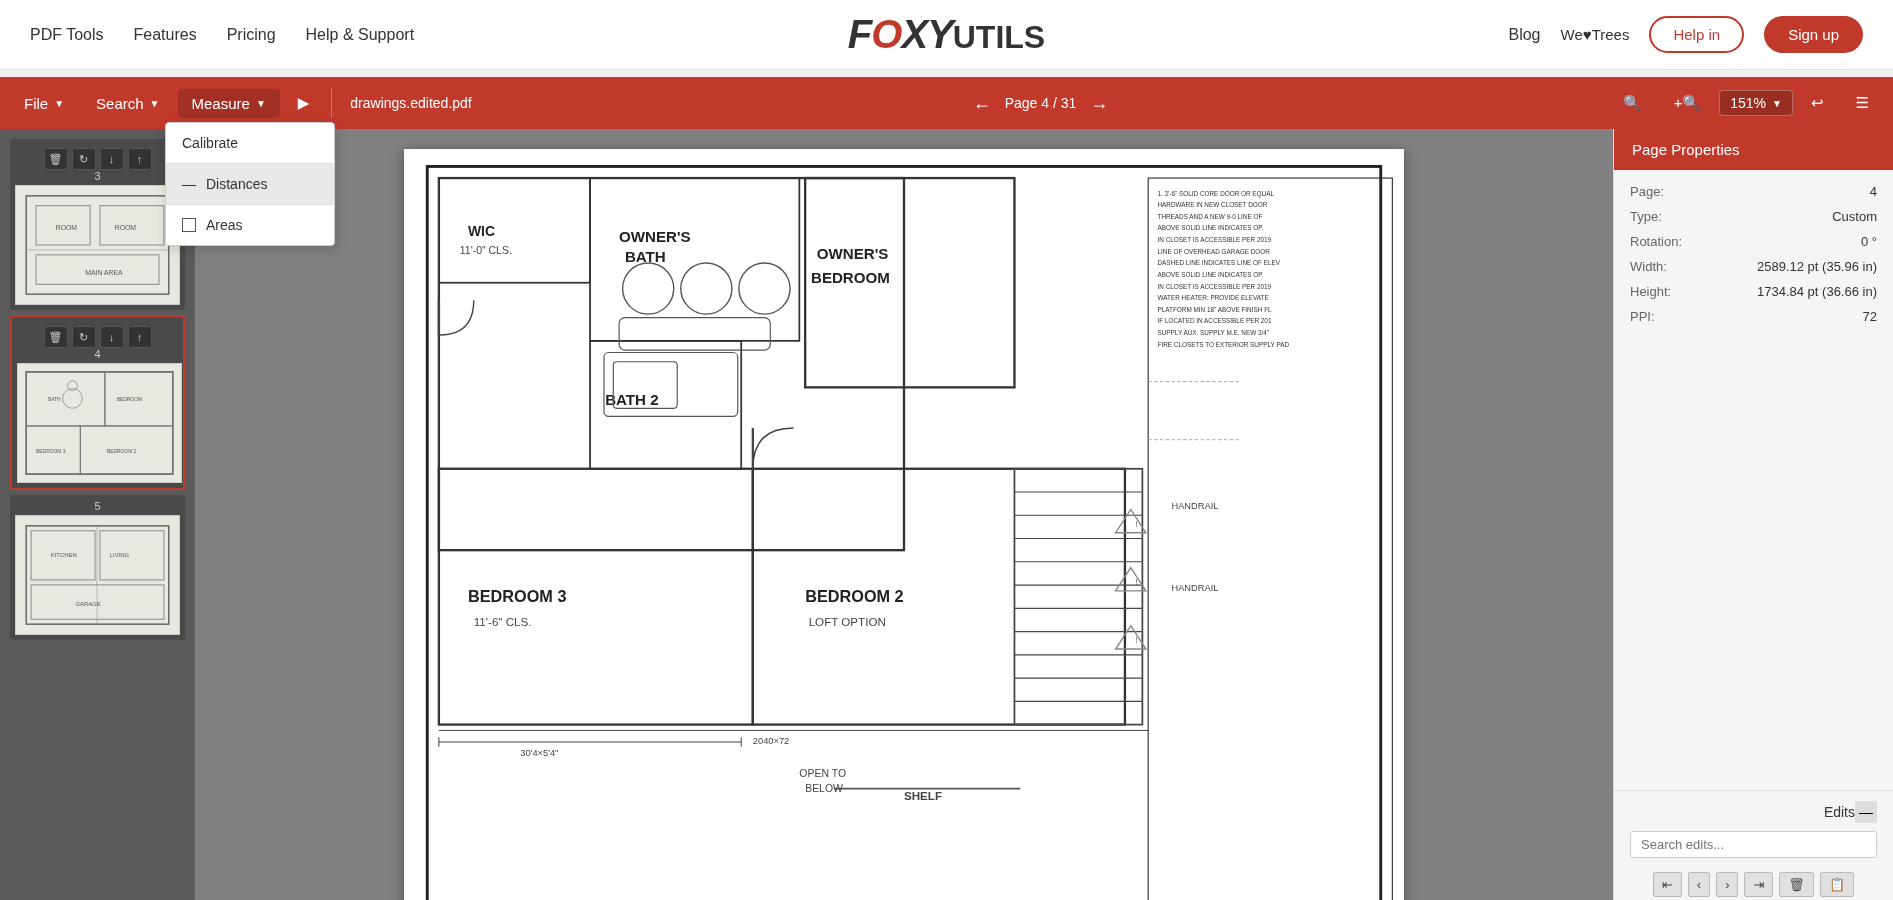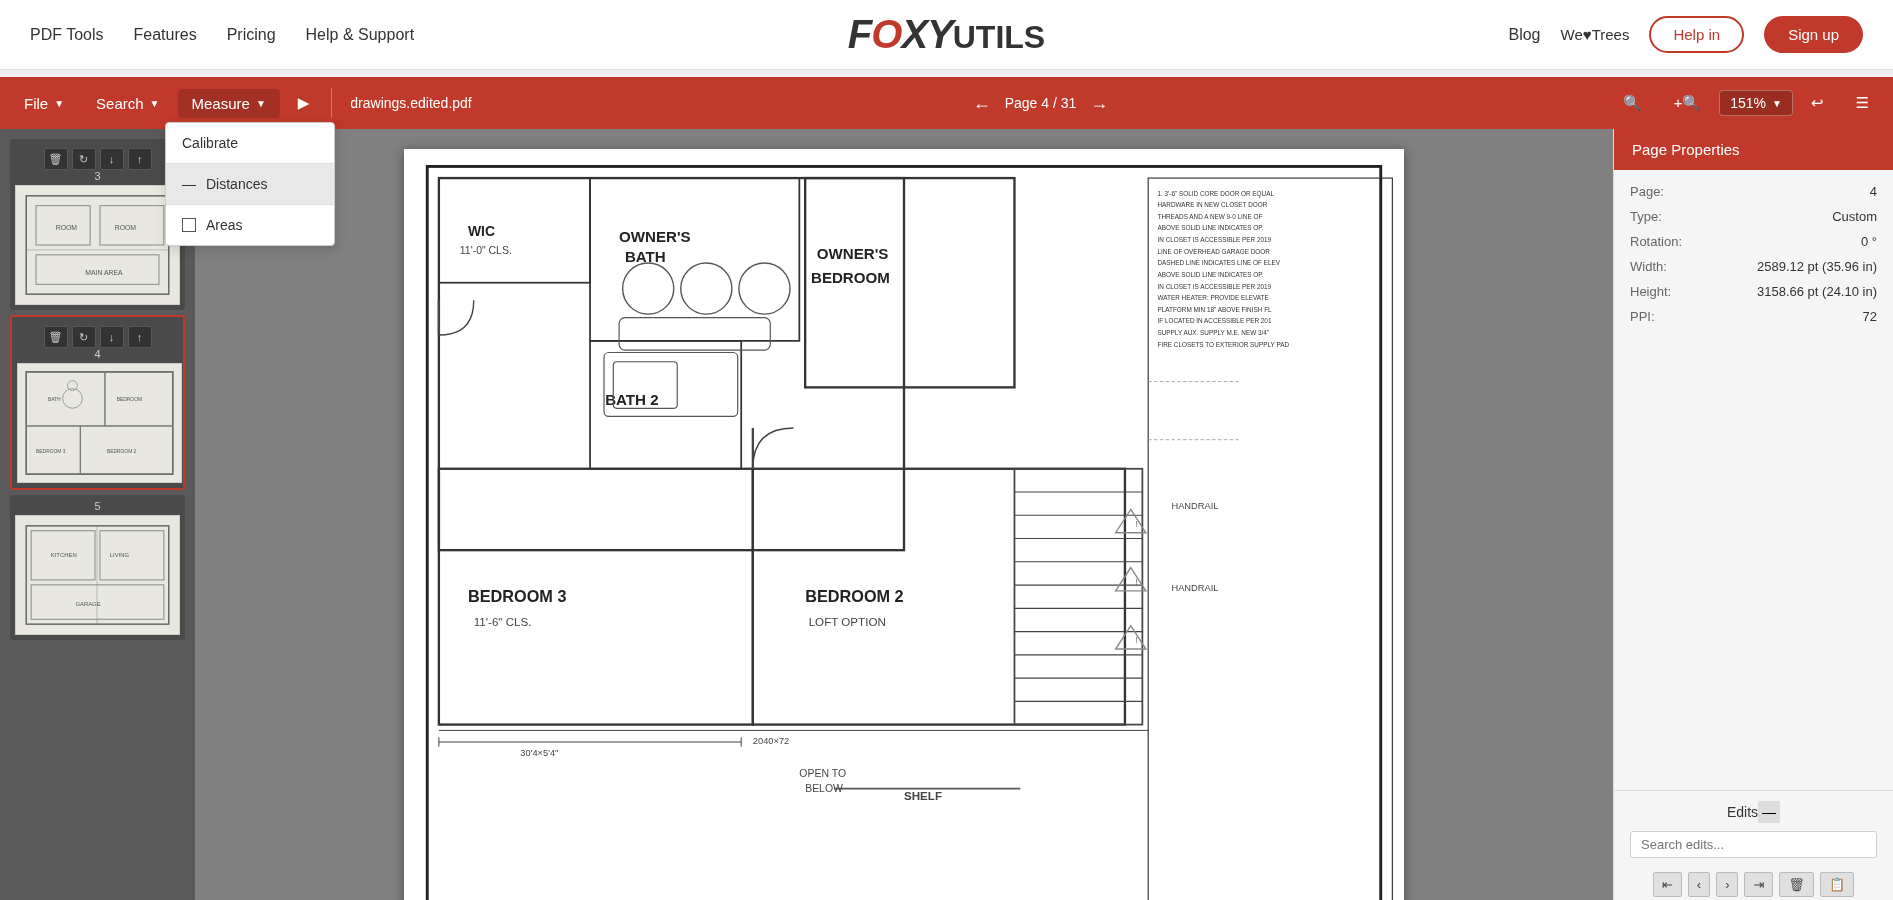--- a/index.html
+++ b/index.html
@@ -260,21 +260,21 @@
       gap: 27px;
     }
     .prop-label { color: #666; }
     .prop-value { color: #333; font-weight: 500; }
     .panel-edits {
       border-top: 1px solid #ddd;
       padding: 10px 16px;
     }
     .edits-header {
       display: flex;
-      justify-content: center;
+      justify-content: flex-end;
       align-items: center;
       margin-bottom: 8px;
     }
     .edits-label { font-size: 14px; color: #333; }
     .edits-minus {
       background: #ddd;
       border: none;
       width: 22px;
       height: 22px;
       cursor: pointer;
@@ -595,21 +595,21 @@
       <div class="prop-row">
         <span class="prop-label">Rotation:</span>
         <span class="prop-value">0 °</span>
       </div>
       <div class="prop-row">
         <span class="prop-label">Width:</span>
         <span class="prop-value">2589.12 pt (35.96 in)</span>
       </div>
       <div class="prop-row">
         <span class="prop-label">Height:</span>
-        <span class="prop-value">3158.66 pt (24.10 in)</span>
+        <span class="prop-value">1734.84 pt (36.66 in)</span>
       </div>
       <div class="prop-row">
         <span class="prop-label">PPI:</span>
         <span class="prop-value">72</span>
       </div>
     </div>
 
     <div class="panel-edits">
       <div class="edits-header">
         <span class="edits-label">Edits</span>

